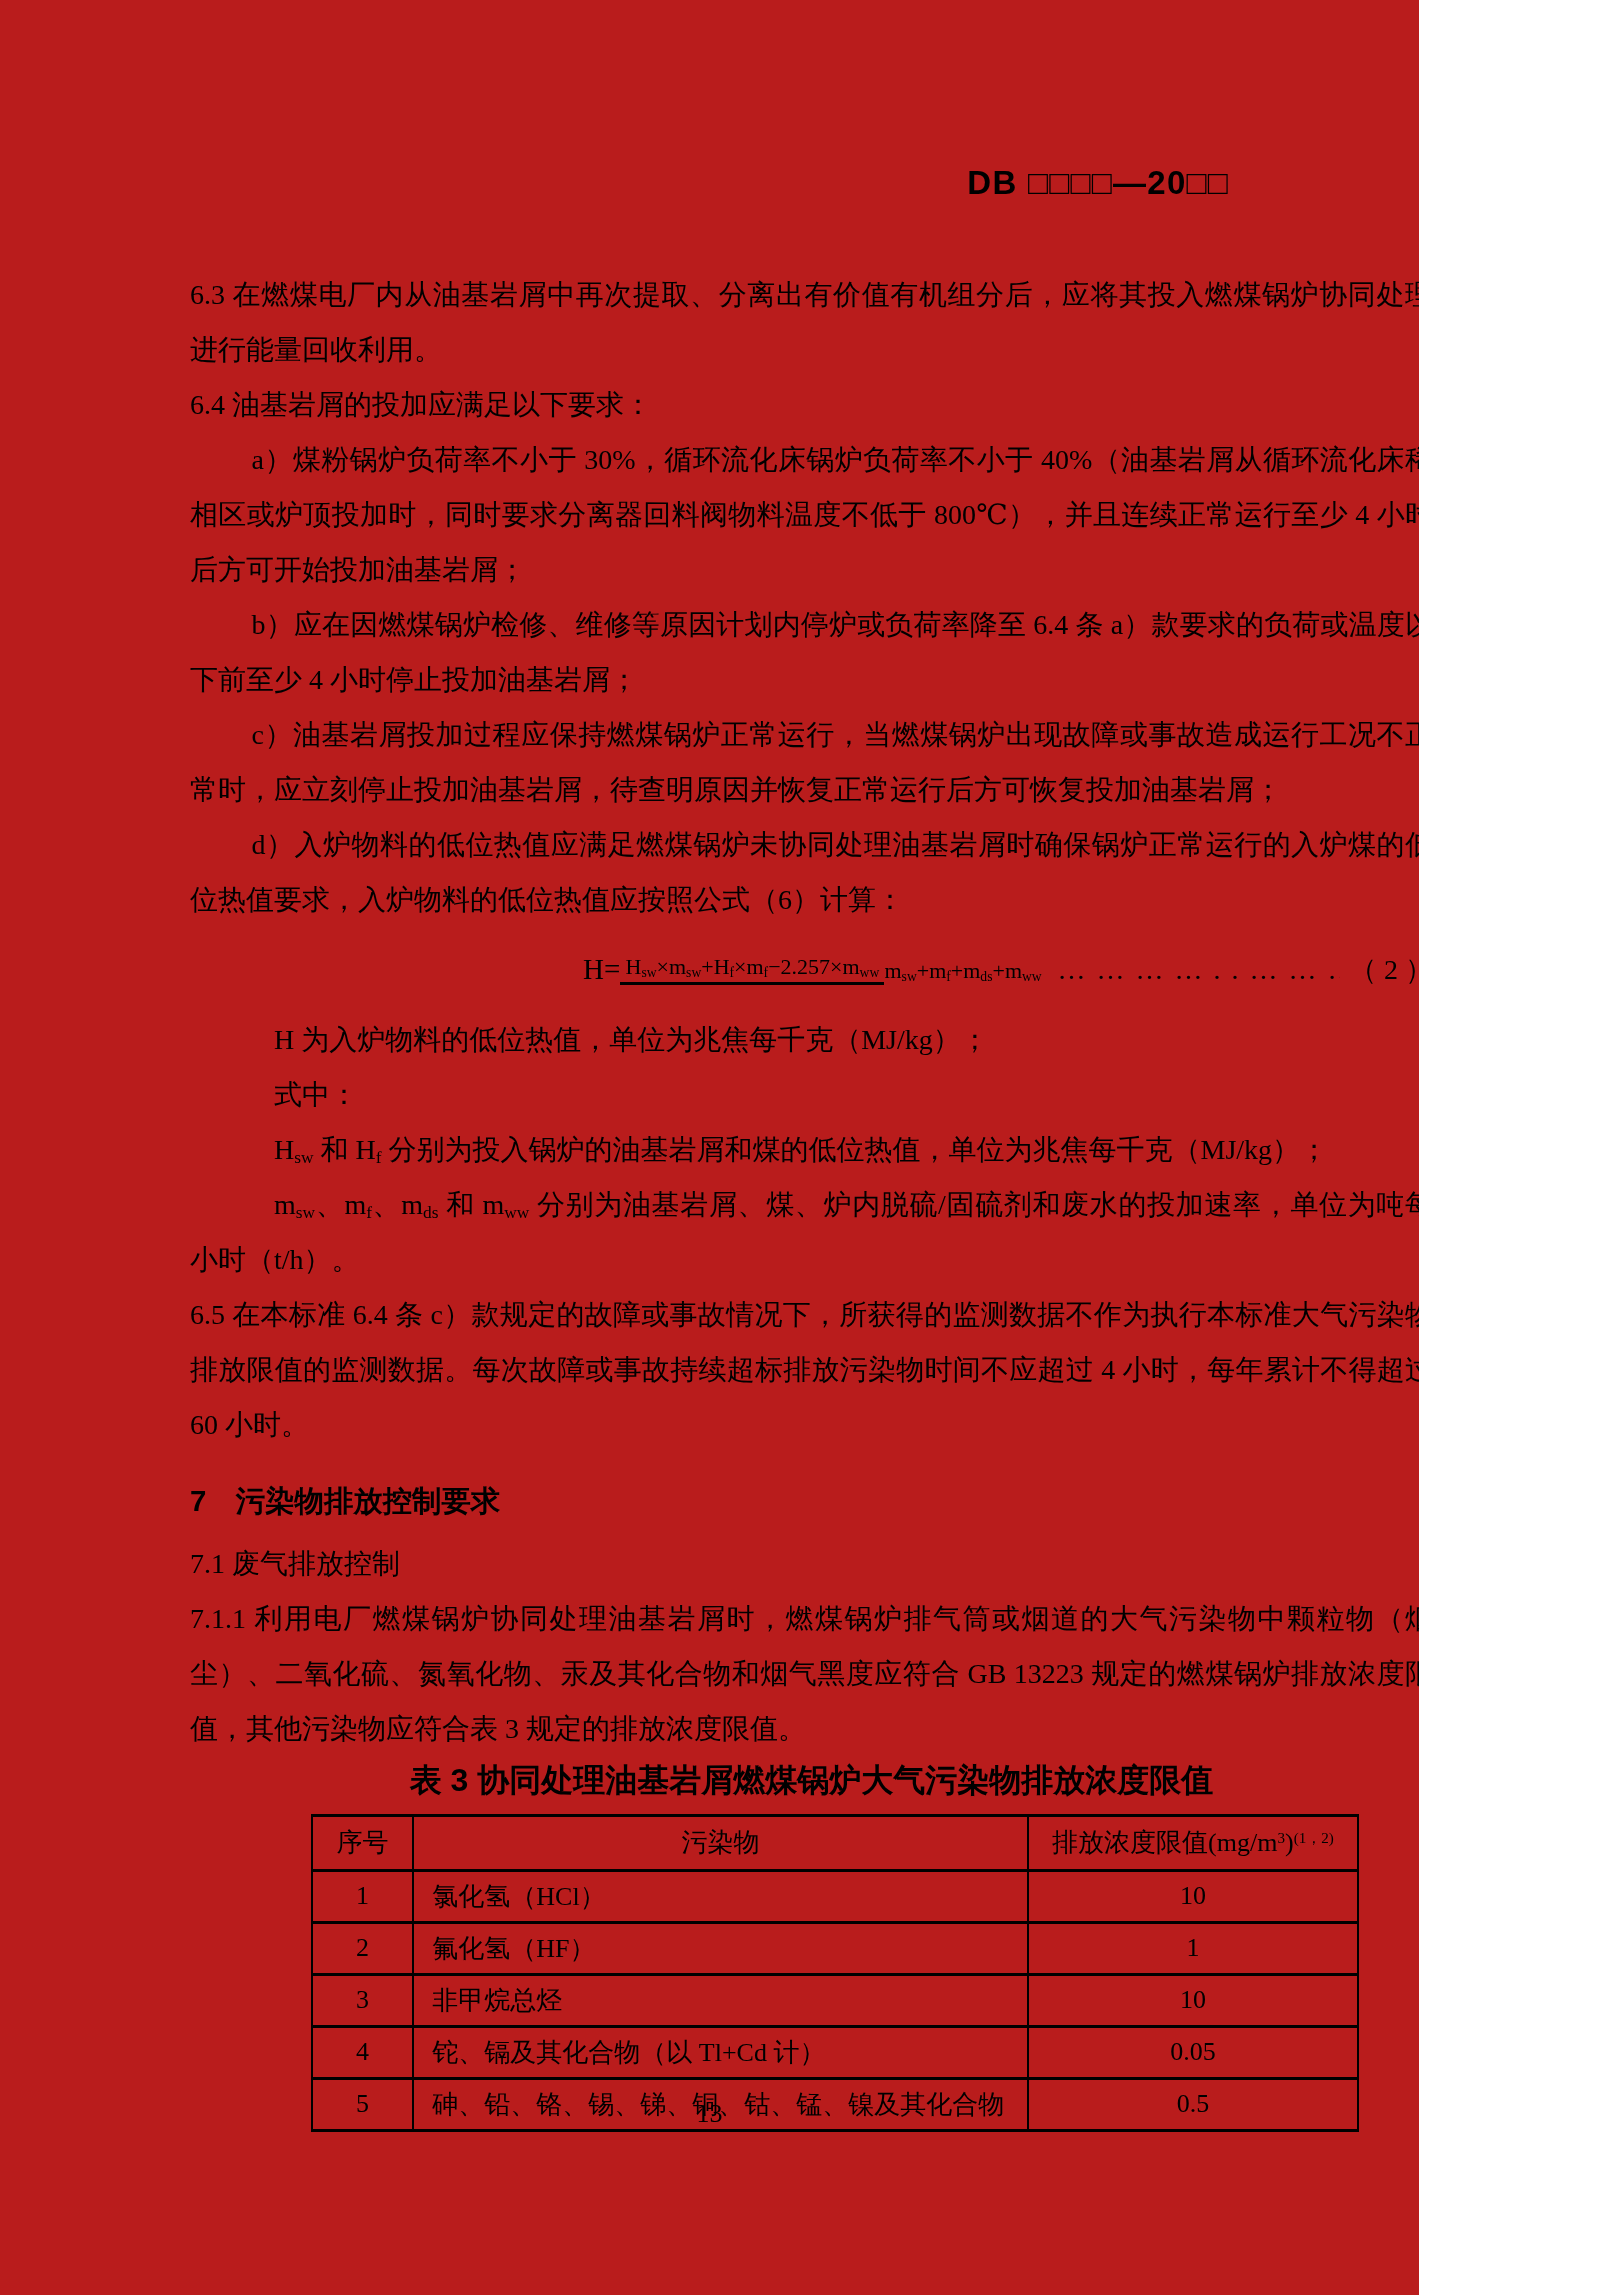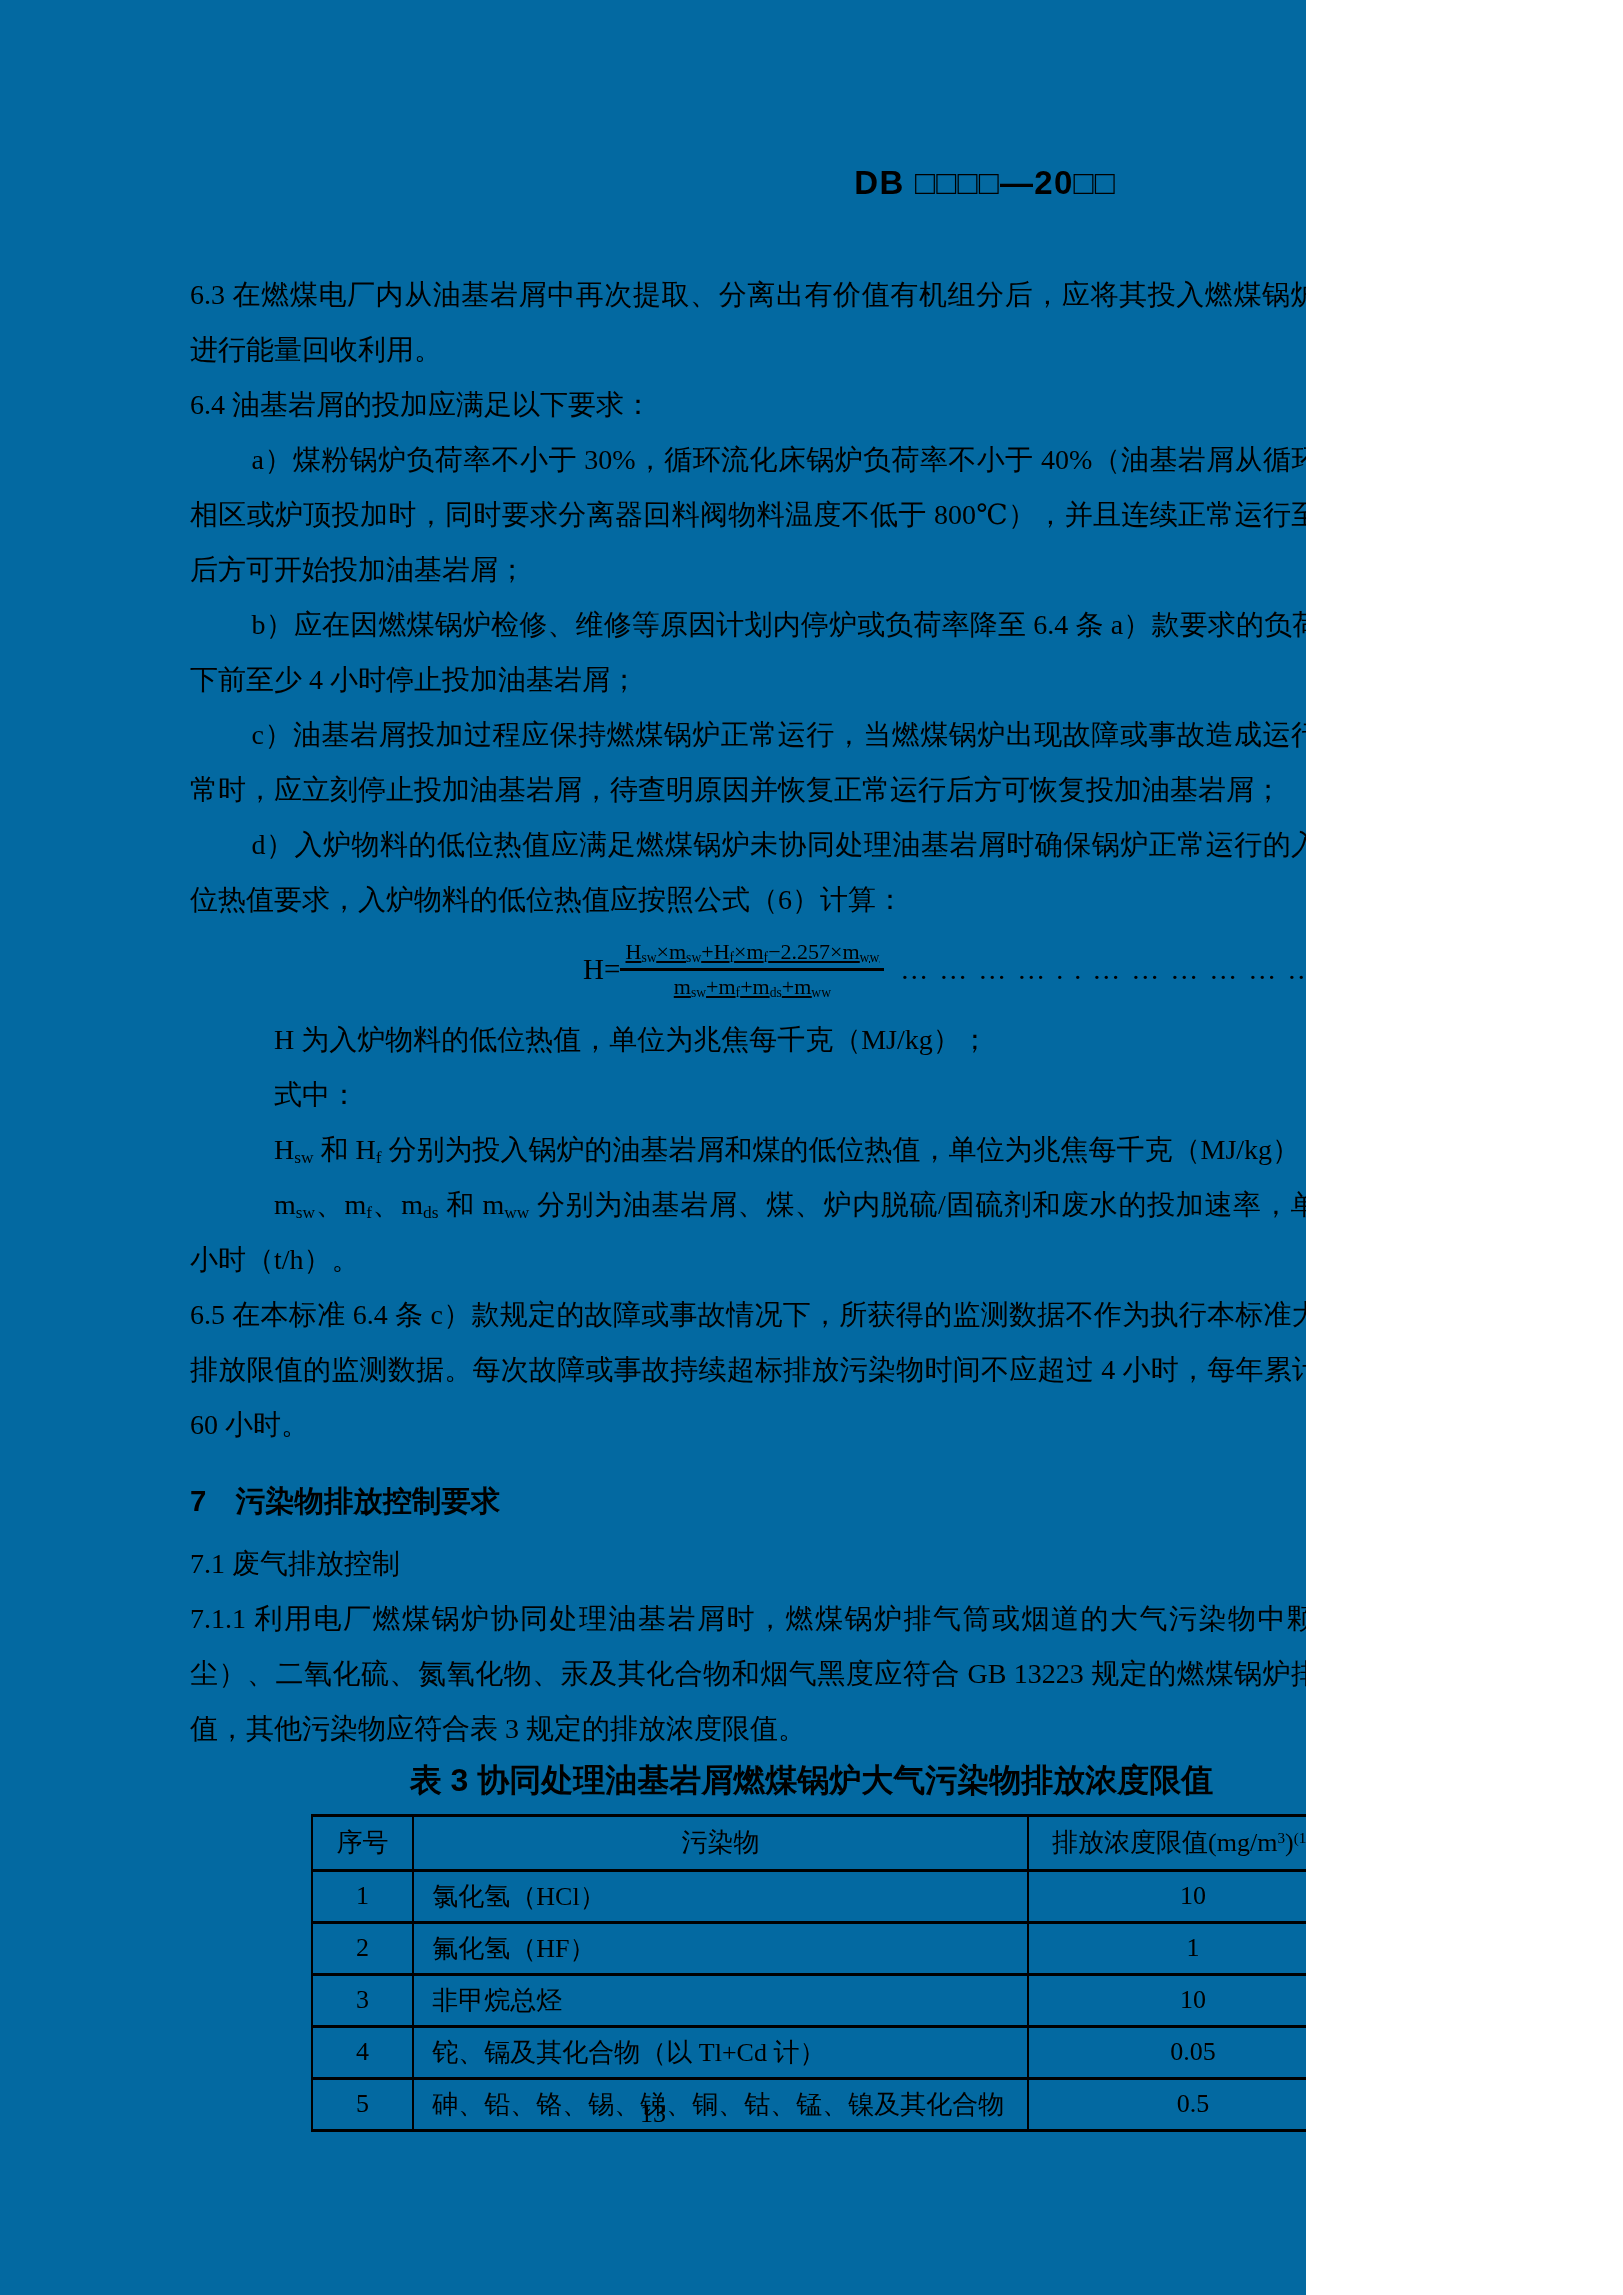--- a/index.html
+++ b/index.html
@@ -1,20 +1,20 @@
 <!DOCTYPE html>
 <html style="font-size:10.5px"><head>
 <meta charset="utf-8">
 <style>
   html,body{margin:0;padding:0;background:#ffffff;}
   .page{
     position:relative;
-    width:1306px;
+    width:1419px;
     height:2295px;
-    background:#0369a1;
+    background:#b91c1c;
     color:#000;
     font-family:"Liberation Serif","DejaVu Serif",serif;
     overflow:hidden;
   }
   .header-code{
     position:absolute;
     top:164px;
     right:190px;
     font-family:"Liberation Sans","DejaVu Sans",sans-serif;
     font-weight:bold;
@@ -42,25 +42,24 @@
   .formula{
     display:flex;
     align-items:center;
     height:85px;
     margin:0;
     white-space:nowrap;
   }
   .f-lhs{margin-left:393px;font-size:29px;}
   .frac{
     display:inline-flex;
-    flex-direction:column;
+    flex-direction:row;
     align-items:center;
     font-size:22px;
     line-height:1.2;
-    text-decoration:underline;
   }
   .frac .num{border-bottom:3.9px solid #000;padding:0 5.2px 2.6px 5.2px;}
   .frac .den{padding-top:2.6px;}
   .f-dots{
     flex:1;
     overflow:hidden;
     margin:0 9.2px 0 15.7px;
     font-size:28px;
     letter-spacing:2px;
   }

